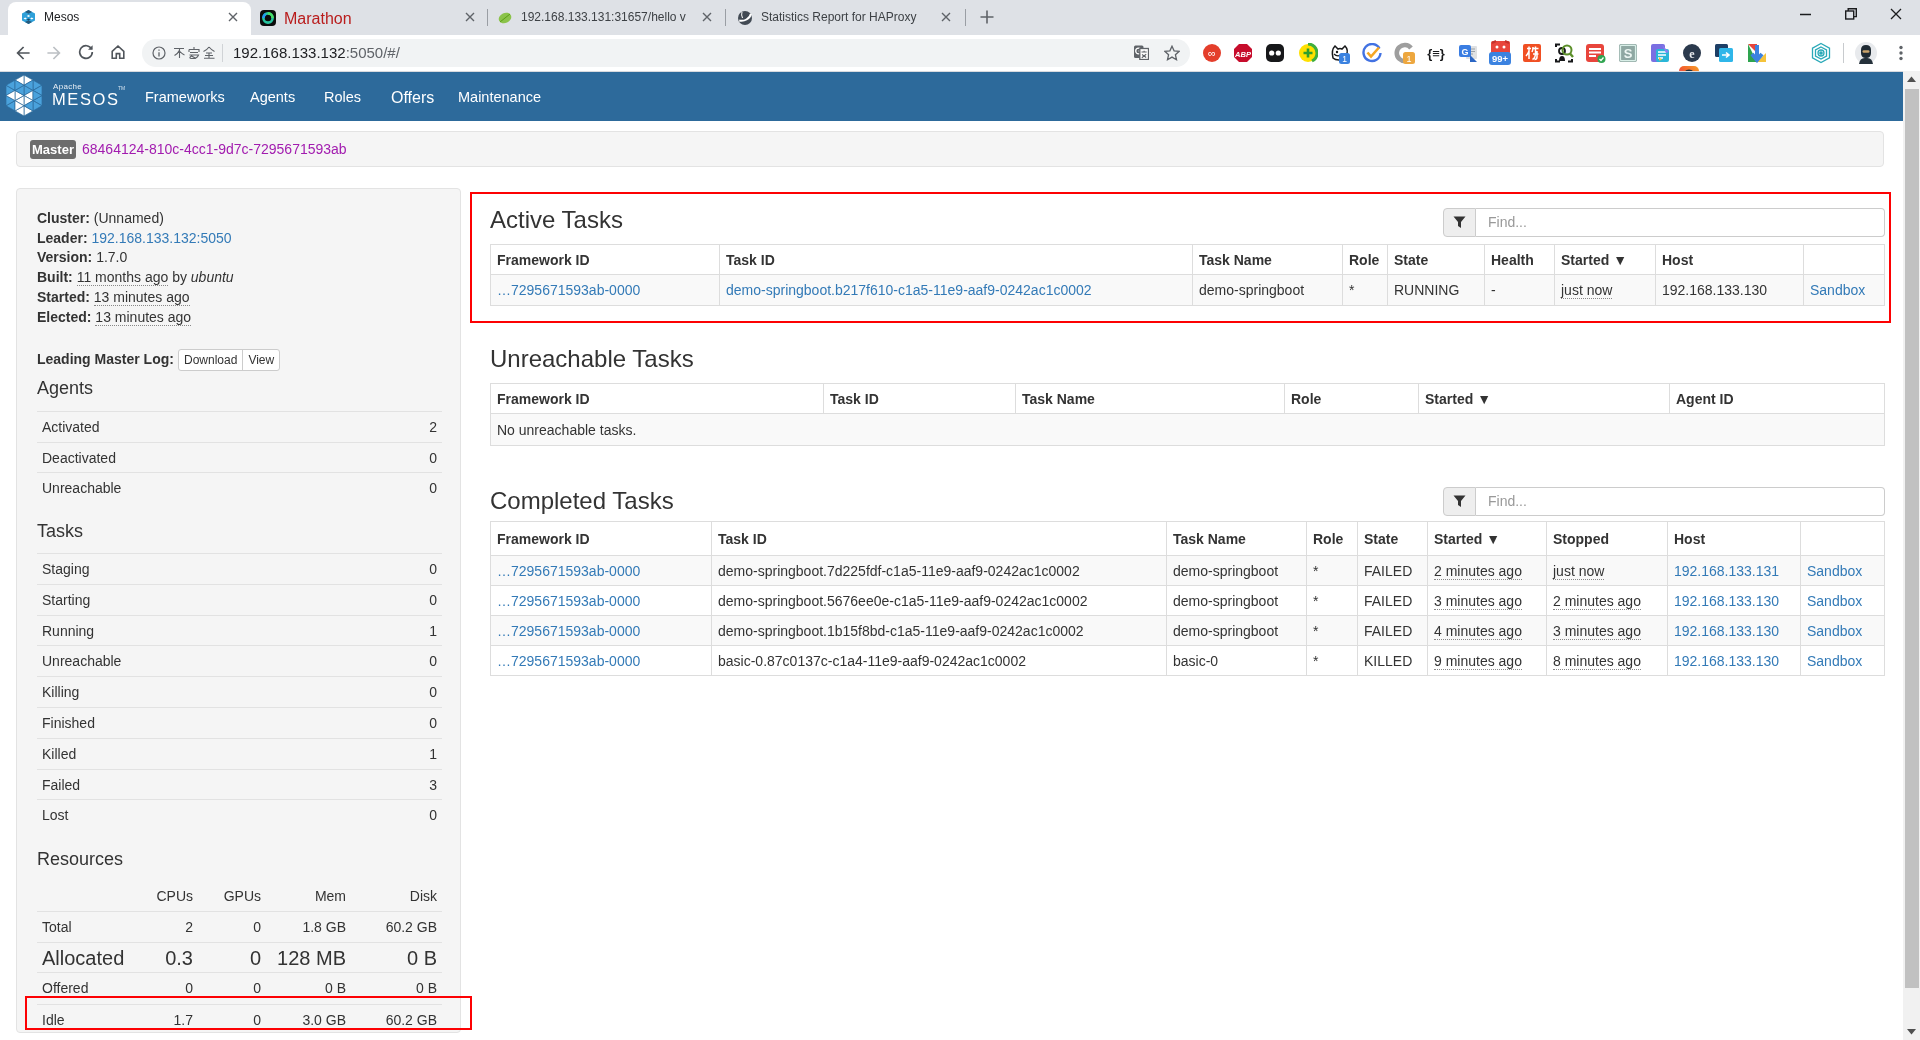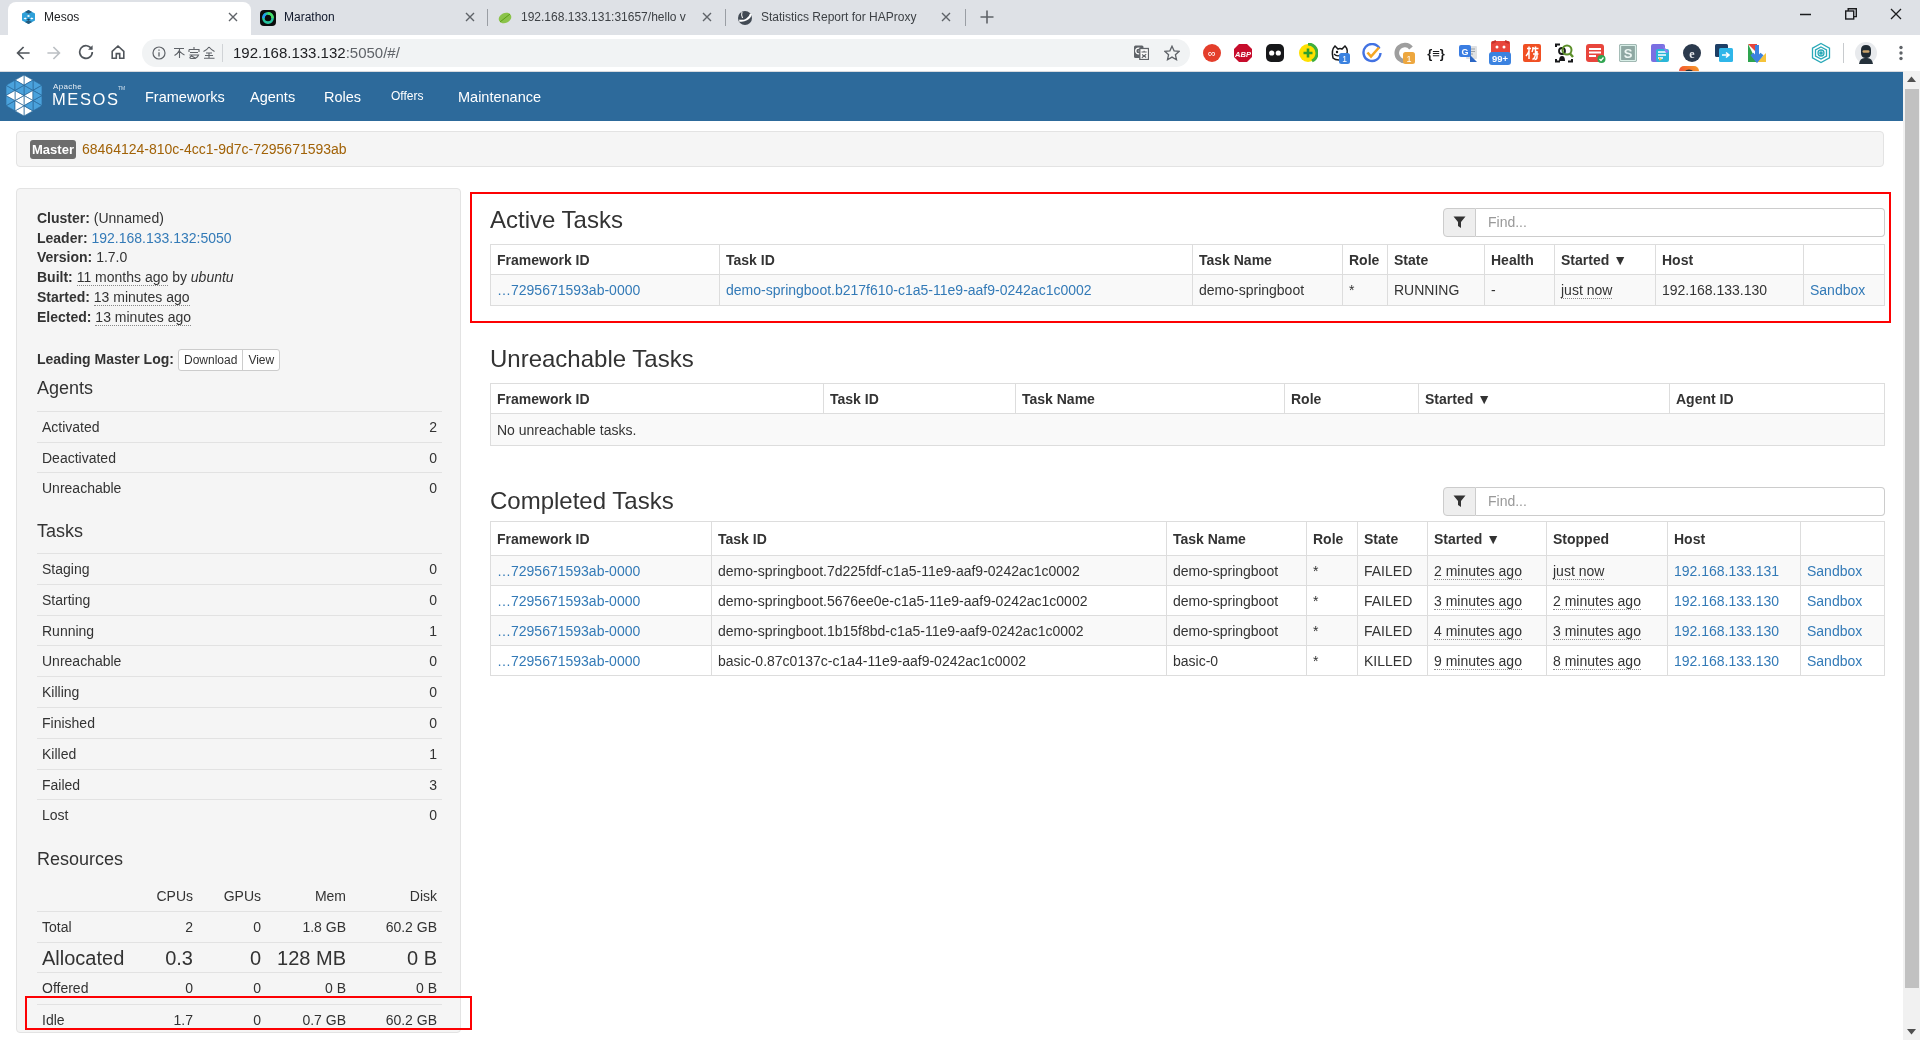--- a/index.html
+++ b/index.html
@@ -33,21 +33,21 @@
 <svg class="abs" style="left:228px;top:12px" width="10" height="10">
     <path d="M1 1 L9 9 M9 1 L1 9" stroke="#5f6368" stroke-width="1.4"></path>
   </svg>
 <div class="abs" style="left:260px;top:10px;width:16px;height:16px;"><svg width="16" height="16">
       <rect x="0" y="0" width="16" height="16" rx="4" fill="#0c0c0c"></rect>
       <circle cx="8" cy="8" r="4.6" fill="none" stroke="#27c5a0" stroke-width="2.6"></circle>
       <path d="M8 3.4 A4.6 4.6 0 0 1 12.6 8" stroke="#49dd66" stroke-width="2.6" fill="none"></path>
       <path d="M3.4 8 A4.6 4.6 0 0 1 5.6 4.2" stroke="#2196f3" stroke-width="2.6" fill="none"></path>
       <circle cx="8" cy="8" r="1.8" fill="#0c0c0c"></circle>
     </svg></div>
-<div class="abs" style="left:284px;top:10px;font-size:12px;color:#0f172a;width:160px;overflow:hidden;white-space:nowrap;">Marathon</div>
+<div class="abs" style="left:284px;top:10px;font-size:16px;color:#b91c1c;width:160px;overflow:hidden;white-space:nowrap;">Marathon</div>
 <svg class="abs" style="left:465px;top:12px" width="10" height="10">
     <path d="M1 1 L9 9 M9 1 L1 9" stroke="#5f6368" stroke-width="1.4"></path>
   </svg>
 <div class="abs" style="left:487px;top:9px;width:1px;height:17px;background:#9a9ea4;"></div>
 <div class="abs" style="left:497px;top:10px;width:16px;height:16px;"><svg width="16" height="16">
       <ellipse cx="8" cy="8" rx="6.5" ry="5" fill="#8bc34a" transform="rotate(-25 8 8)"></ellipse>
       <path d="M3 12 Q8 8 13 4" stroke="#5a9e14" stroke-width="1" fill="none"></path>
     </svg></div>
 <div class="abs" style="left:521px;top:10px;font-size:12px;color:#3d4145;width:176px;overflow:hidden;white-space:nowrap;">192.168.133.131:31657/hello v</div>
 <svg class="abs" style="left:702px;top:12px" width="10" height="10">
@@ -278,25 +278,25 @@
       <polygon points="9.00,15.38 0.00,10.25 9.00,5.12" fill="#4aa2dc" stroke="#2d6a9b" stroke-width="0.7"></polygon>
       <polygon points="18.00,10.25 9.00,5.12 18.00,0.00" fill="#fff" stroke="#2d6a9b" stroke-width="0.7"></polygon>
       <polygon points="9.00,15.38 9.00,5.12 18.00,10.25" fill="#4aa2dc" stroke="#2d6a9b" stroke-width="0.7"></polygon>
     </svg></div>
 <div class="abs" style="left:53px;top:82px;font-size:8px;color:#e8eef5;letter-spacing:0.3px;">Apache</div>
 <div class="abs" style="left:52px;top:90px;font-size:16.5px;color:#fff;letter-spacing:1.6px;">MESOS</div>
 <div class="abs" style="left:118px;top:85px;font-size:5px;color:#cfe0ee;">TM</div>
 <div class="abs" style="left:145px;top:89px;font-size:14.5px;color:#fff;">Frameworks</div>
 <div class="abs" style="left:250px;top:89px;font-size:14.5px;color:#fff;">Agents</div>
 <div class="abs" style="left:324px;top:89px;font-size:14.5px;color:#fff;">Roles</div>
-<div class="abs" style="left:391px;top:89px;font-size:12px;color:#fff;">Offers</div>
+<div class="abs" style="left:391px;top:89px;font-size:16px;color:#fff;">Offers</div>
 <div class="abs" style="left:458px;top:89px;font-size:14.5px;color:#fff;">Maintenance</div>
 <div class="abs" style="left:16px;top:131px;width:1868px;height:36px;background:#f5f5f5;border:1px solid #e3e3e3;border-radius:4px;"></div>
 <div class="abs" style="left:30px;top:140px;width:46px;height:19px;background:#6d6d6d;border-radius:3px;color:#fff;font-size:13px;font-weight:bold;text-align:center;line-height:19px;">Master</div>
-<div class="abs" style="left:82px;top:141px;font-size:14px;color:#a16207;">68464124-810c-4cc1-9d7c-7295671593ab</div>
+<div class="abs" style="left:82px;top:141px;font-size:14px;color:#a21caf;">68464124-810c-4cc1-9d7c-7295671593ab</div>
 <div class="abs" style="left:16px;top:188px;width:445px;height:845px;background:#f5f5f5;border:1px solid #e3e3e3;border-radius:4px;">
     <div class="abs" style="left:20px;top:20px;line-height:19.7px;font-size:14px;color:#333;">
       <div><b>Cluster:</b> (Unnamed)</div>
       <div><b>Leader:</b> <a>192.168.133.132:5050</a></div>
       <div><b>Version:</b> 1.7.0</div>
       <div><b>Built:</b> <span class="dot">11 months ago</span> by <i>ubuntu</i></div>
       <div><b>Started:</b> <span class="dot">13 minutes ago</span></div>
       <div><b>Elected:</b> <span class="dot">13 minutes ago</span></div>
     </div>
     <div class="abs" style="left:20px;top:160px;font-size:14px;font-weight:bold;line-height:20px;">Leading Master Log:</div>
@@ -377,21 +377,21 @@
       <span style="position:absolute;left:5px;">Offered</span>
       <span style="position:absolute;right:249px;">0</span>
       <span style="position:absolute;right:181px;">0</span>
       <span style="position:absolute;right:96px;">0 B</span>
       <span style="position:absolute;right:5px;">0 B</span>
     </div>
     <div class="abs" style="left:20px;width:405px;top:814.6px;height:31px;line-height:30px;font-size:14px;border-top:1px solid #e2e2e2;">
       <span style="position:absolute;left:5px;">Idle</span>
       <span style="position:absolute;right:249px;">1.7</span>
       <span style="position:absolute;right:181px;">0</span>
-      <span style="position:absolute;right:96px;">0.7 GB</span>
+      <span style="position:absolute;right:96px;">3.0 GB</span>
       <span style="position:absolute;right:5px;">60.2 GB</span>
     </div>
   </div>
 <div class="abs h3" style="left:490px;top:206px;">Active Tasks</div>
 <div class="abs" style="left:1443px;top:208px;width:442px;height:29px;">
     <div style="position:absolute;left:0;top:0;width:33px;height:29px;background:#eee;border:1px solid #ccc;border-radius:4px 0 0 4px;"></div>
     <svg style="position:absolute;left:10px;top:8px" width="13" height="13">
       <path d="M0.5 0.5 L12.5 0.5 L8 6 L8 12 L5 10 L5 6 Z" fill="#333"></path>
     </svg>
     <div style="position:absolute;left:33px;top:0;width:409px;height:29px;background:#fff;border:1px solid #ccc;border-left:none;border-radius:0 4px 4px 0;color:#999;font-size:14px;line-height:27px;padding-left:12px;">Find...</div>

